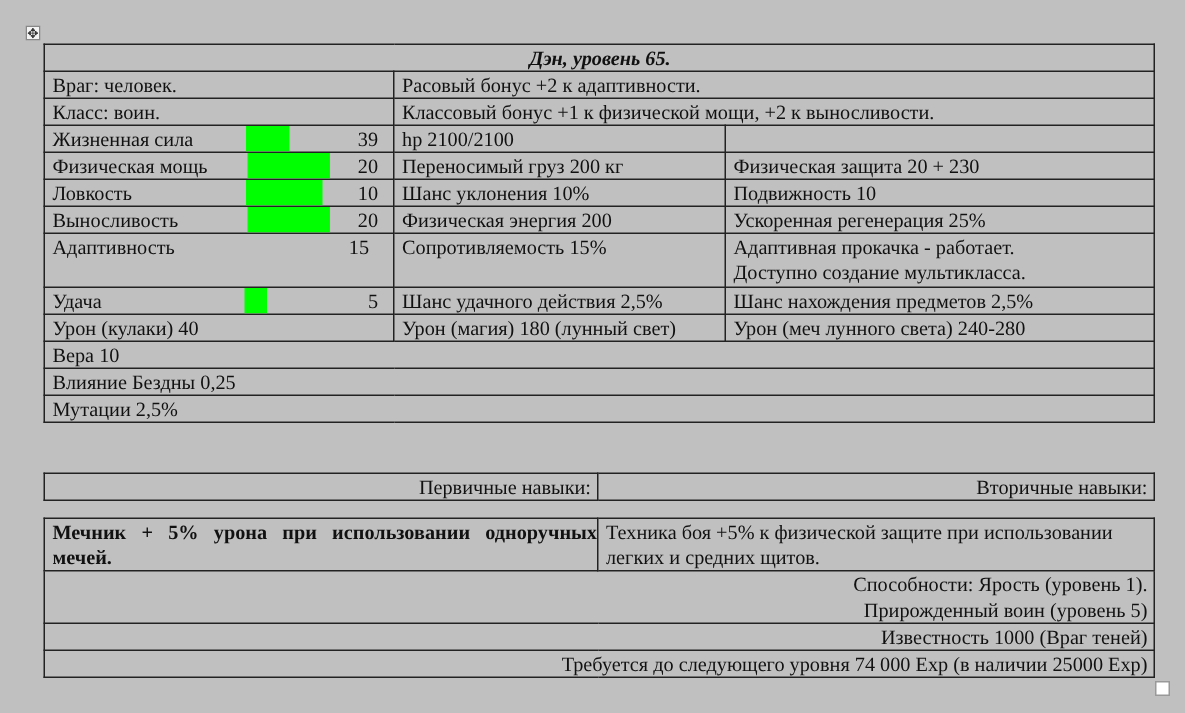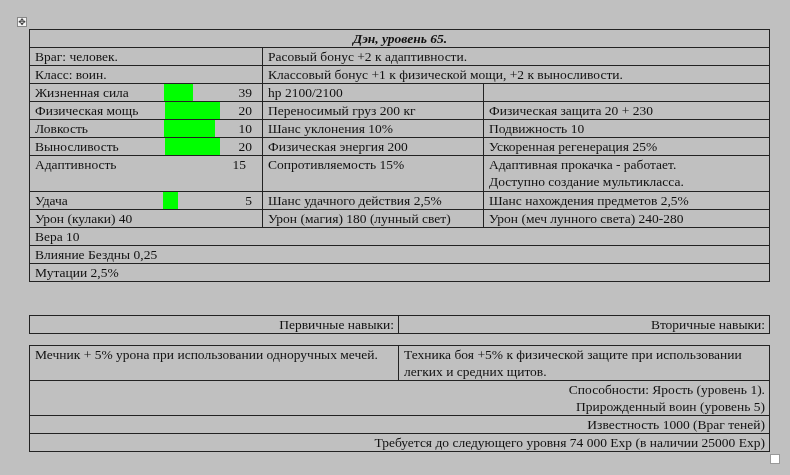--- a/index.html
+++ b/index.html
@@ -25,21 +25,21 @@
     border: 1px solid #222; padding: 0 4px 0 5px; height: 17px;
     line-height: 17px; vertical-align: top; white-space: nowrap; overflow: hidden;
   }
   #main { left: 29px; top: 29px; width: 740px; }
   #lower { left: 29px; top: 345px; width: 740px; }
   .title { text-align: center; font-weight: bold; font-style: italic; }
   .stat-cell { position: relative; }
   .stat-val { position: absolute; right: 10px; top: 0; }
   .bar { position: absolute; top: 0; height: 17px; background: #00ff00; }
   .center { text-align: right; }
-  .justify { white-space: normal; text-align: justify; text-align-last: left; }
+  .justify { white-space: normal; text-align: justify; text-align-last: left; font-weight: bold; }
   .wrap { white-space: normal; }
 </style>
 </head>
 <body>
 
 <div class="move-handle">✥</div>
 
 <table id="main">
   <colgroup>
     <col style="width:233px">

